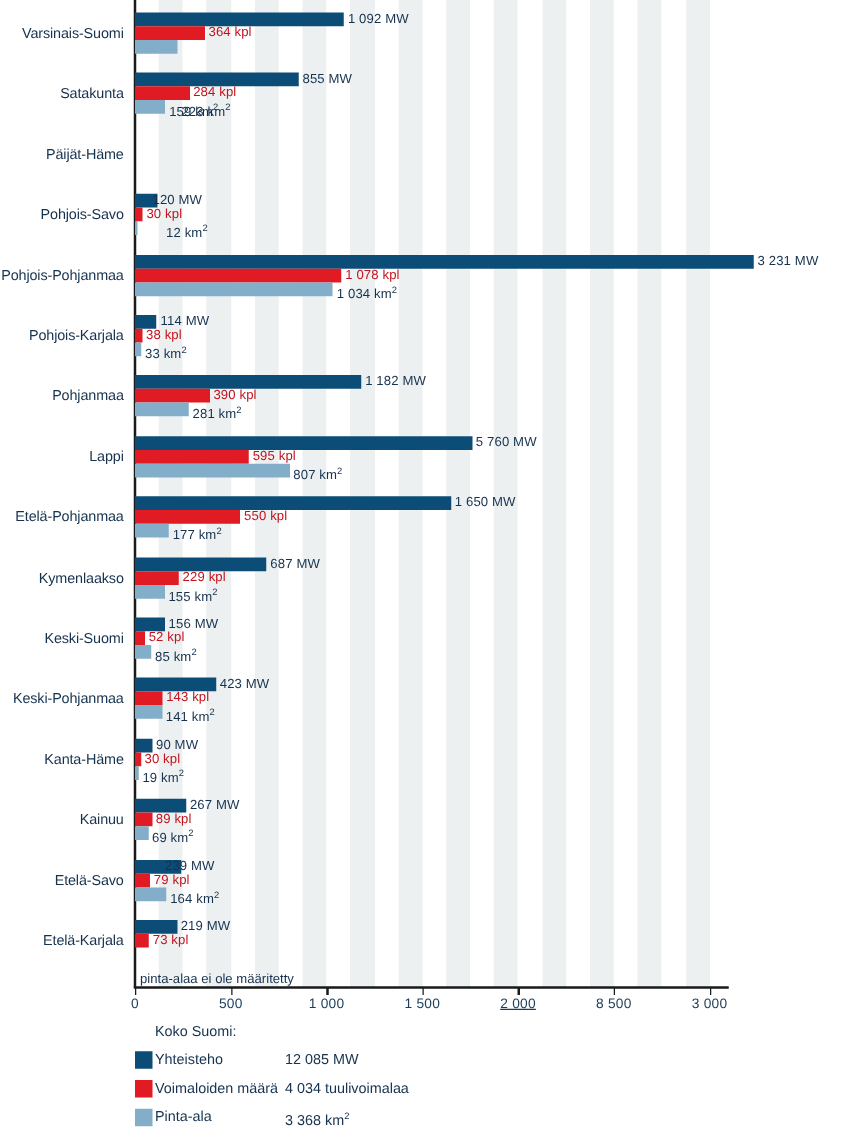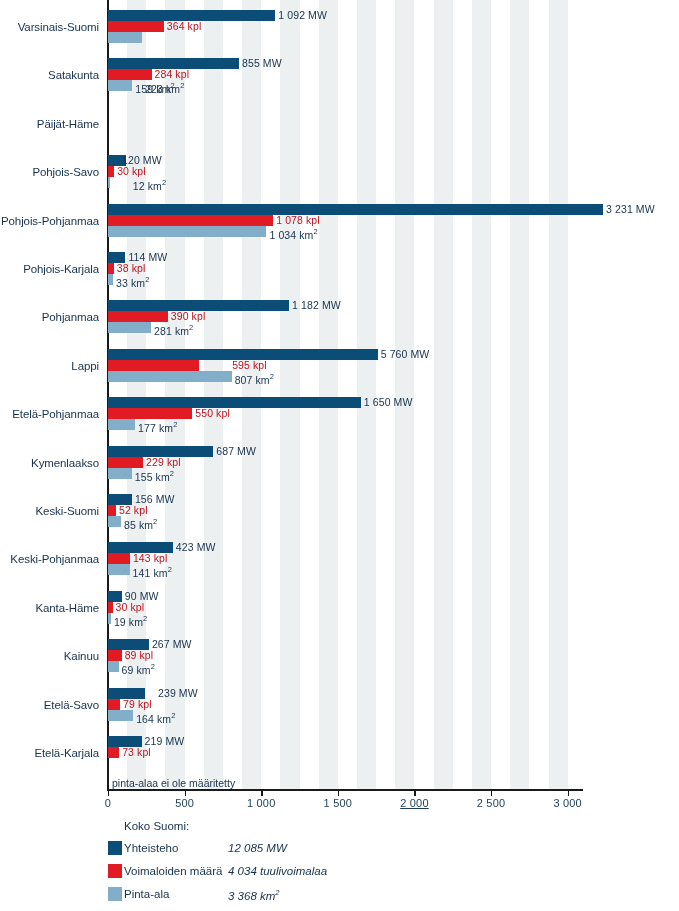--- a/index.html
+++ b/index.html
@@ -148,21 +148,20 @@
     font-size: 11.5px;
     color: #16324f;
     white-space: nowrap;
   }
   .legend-value {
     position: absolute;
     left: 120px; top: 2px;
     font-size: 11.5px;
     color: #16324f;
     white-space: nowrap;
-    font-style: italic;
   }
   .legend-value .sup { font-size: 7.5px; vertical-align: super; }
 </style>
 </head>
 <body>
 
 <div id="page">
 
   <div id="chart-area">
     <div id="plot">
@@ -186,21 +185,21 @@
         <div class="ticklabel" style="left: 108px;">0</div>
         <div class="tickmark" style="left: 184.613px;"></div>
         <div class="ticklabel" style="left: 184.613px;">500</div>
         <div class="tickmark" style="left: 261.226px;"></div>
         <div class="ticklabel" style="left: 261.226px;">1 000</div>
         <div class="tickmark" style="left: 337.839px;"></div>
         <div class="ticklabel" style="left: 337.839px;">1 500</div>
         <div class="tickmark" style="left: 414.452px;"></div>
         <div class="ticklabel" style="left: 414.452px; text-decoration: underline;">2 000</div>
         <div class="tickmark" style="left: 491.065px;"></div>
-        <div class="ticklabel" style="left: 491.065px;">2 500</div>
+        <div class="ticklabel" style="left: 491.065px;">8 500</div>
         <div class="tickmark" style="left: 567.677px;"></div>
         <div class="ticklabel" style="left: 567.677px;">3 000</div>
       </div>
     <div id="rows">
         <div class="row" style="top: 7px;">
           <div class="row-label">Varsinais-Suomi</div>
           <div class="bar b-mw" style="width: 167.323px; background: rgb(12, 77, 119);"></div>
           <div class="bar-value v-mw" style="left: 278.323px;">1 092 MW</div>
           <div class="bar b-kpl" style="width: 55.7742px; background: rgb(224, 27, 36);"></div>
           <div class="bar-value v-kpl" style="left: 166.774px;">364 kpl</div>
@@ -253,21 +252,21 @@
           <div class="bar b-kpl" style="width: 59.7581px; background: rgb(224, 27, 36);"></div>
           <div class="bar-value v-kpl" style="left: 170.758px;">390 kpl</div>
           <div class="bar b-km" style="width: 43.0565px; background: rgb(130, 174, 201);"></div>
           <div class="bar-value v-km" style="left: 154.056px;">281 km<span class="sup">2</span></div>
         </div>
         <div class="row" style="top: 345.8px;">
           <div class="row-label">Lappi</div>
           <div class="bar b-mw" style="width: 269.677px; background: rgb(12, 77, 119);"></div>
           <div class="bar-value v-mw" style="left: 380.677px;">5 760 MW</div>
           <div class="bar b-kpl" style="width: 91.1694px; background: rgb(224, 27, 36);"></div>
-          <div class="bar-value v-kpl" style="left: 202.169px; margin-left: 30px;">595 kpl</div>
+          <div class="bar-value v-kpl" style="left: 202.169px;">595 kpl</div>
           <div class="bar b-km" style="width: 123.653px; background: rgb(130, 174, 201);"></div>
           <div class="bar-value v-km" style="left: 234.653px;">807 km<span class="sup">2</span></div>
         </div>
         <div class="row" style="top: 394.2px;">
           <div class="row-label">Etelä-Pohjanmaa</div>
           <div class="bar b-mw" style="width: 252.823px; background: rgb(12, 77, 119);"></div>
           <div class="bar-value v-mw" style="left: 363.823px;">1 650 MW</div>
           <div class="bar b-kpl" style="width: 84.2742px; background: rgb(224, 27, 36);"></div>
           <div class="bar-value v-kpl" style="left: 195.274px;">550 kpl</div>
           <div class="bar b-km" style="width: 27.121px; background: rgb(130, 174, 201);"></div>
@@ -314,21 +313,21 @@
           <div class="bar b-mw" style="width: 40.9113px; background: rgb(12, 77, 119);"></div>
           <div class="bar-value v-mw" style="left: 151.911px;">267 MW</div>
           <div class="bar b-kpl" style="width: 13.6371px; background: rgb(224, 27, 36);"></div>
           <div class="bar-value v-kpl" style="left: 124.637px;">89 kpl</div>
           <div class="bar b-km" style="width: 10.5726px; background: rgb(130, 174, 201);"></div>
           <div class="bar-value v-km" style="left: 121.573px;">69 km<span class="sup">2</span></div>
         </div>
         <div class="row" style="top: 684.6px;">
           <div class="row-label">Etelä-Savo</div>
           <div class="bar b-mw" style="width: 36.621px; background: rgb(12, 77, 119);"></div>
-          <div class="bar-value v-mw" style="left: 158px;">239 MW</div>
+          <div class="bar-value v-mw" style="left: 132px;">239 MW</div>
           <div class="bar b-kpl" style="width: 12.1048px; background: rgb(224, 27, 36);"></div>
           <div class="bar-value v-kpl" style="left: 123.105px;">79 kpl</div>
           <div class="bar b-km" style="width: 25.129px; background: rgb(130, 174, 201);"></div>
           <div class="bar-value v-km" style="left: 136.129px;">164 km<span class="sup">2</span></div>
         </div>
         <div class="row" style="top: 733px;">
           <div class="row-label">Etelä-Karjala</div>
           <div class="bar b-mw" style="width: 33.5565px; background: rgb(12, 77, 119);"></div>
           <div class="bar-value v-mw" style="left: 144.556px;">219 MW</div>
           <div class="bar b-kpl" style="width: 11.1855px; background: rgb(224, 27, 36);"></div>

